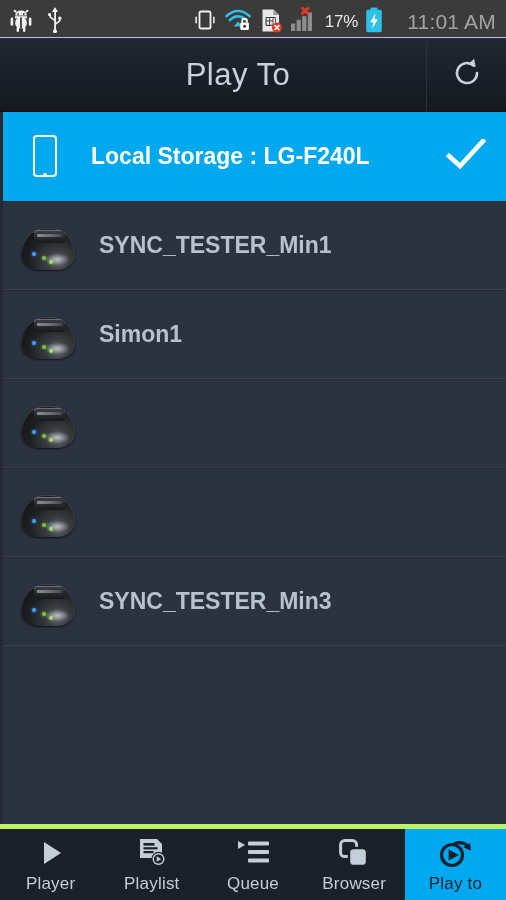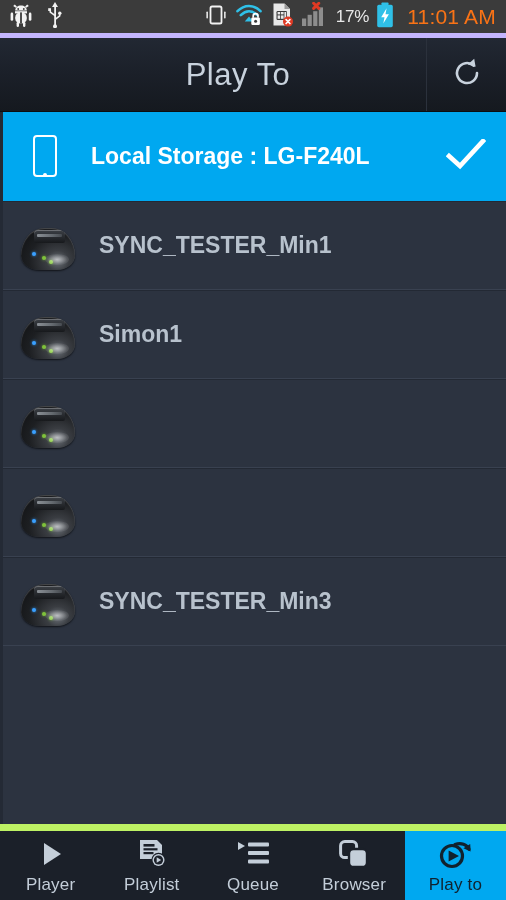--- a/index.html
+++ b/index.html
@@ -14,36 +14,36 @@
     position:relative;
     width:506px; height:900px;
     background:#2c3340;
     display:flex; flex-direction:column;
   }
 
   
   .statusbar{
     height:38px; flex:0 0 38px;
     background:#3b3b3b;
-    display:flex; align-items:center;
+    display:flex; align-items:flex-end;
     padding:0 8px 0 10px;
     position:relative;
-    border-bottom:5px solid #c4b5fd;
+    border-bottom:1px solid #c4b5fd;
     gap:48px;
   }
   .sb-left{ display:flex; align-items:center; gap:14px; }
   .sb-right{ margin-left:auto; display:flex; align-items:center; gap:7px; }
   .sb-ico{ display:block; }
   .sb-pct{
     color:#e8e8e8; font-size:17px; letter-spacing:-0.2px;
     font-family:"Liberation Sans", sans-serif;
   }
   .sb-clock{
-    color:#f97316; font-size:21px; letter-spacing:0.2px;
-    margin-left:6px; padding-right:2px;
+    color:#a3a3a3; font-size:21px; letter-spacing:0.2px;
+    margin-left:17px; padding-right:2px;
   }
 
   
   .titlebar{
     height:74px; flex:0 0 74px;
     background:linear-gradient(to bottom,#222833 0%,#1b2029 48%,#15191f 100%);
     display:flex; align-items:stretch;
     border-bottom:1px solid #0b0e12;
     position:relative;
   }
@@ -157,21 +157,21 @@
   .phone-dot{
     position:absolute; left:26px; bottom:6px;
     width:4px; height:4px; border-radius:50%; background:#ffffff;
   }
 
   
   .tabbar{
     height:76px; flex:0 0 76px;
     background:#1b2029;
     display:flex;
-    border-top:7px solid #bef264;
+    border-top:5px solid #bef264;
   }
   .tab{
     flex:1 1 0;
     display:flex; flex-direction:column;
     align-items:center; justify-content:center;
     gap:4px;
     position:relative;
   }
   .tab .tab-ico{
     height:34px; display:flex; align-items:center; justify-content:center;

